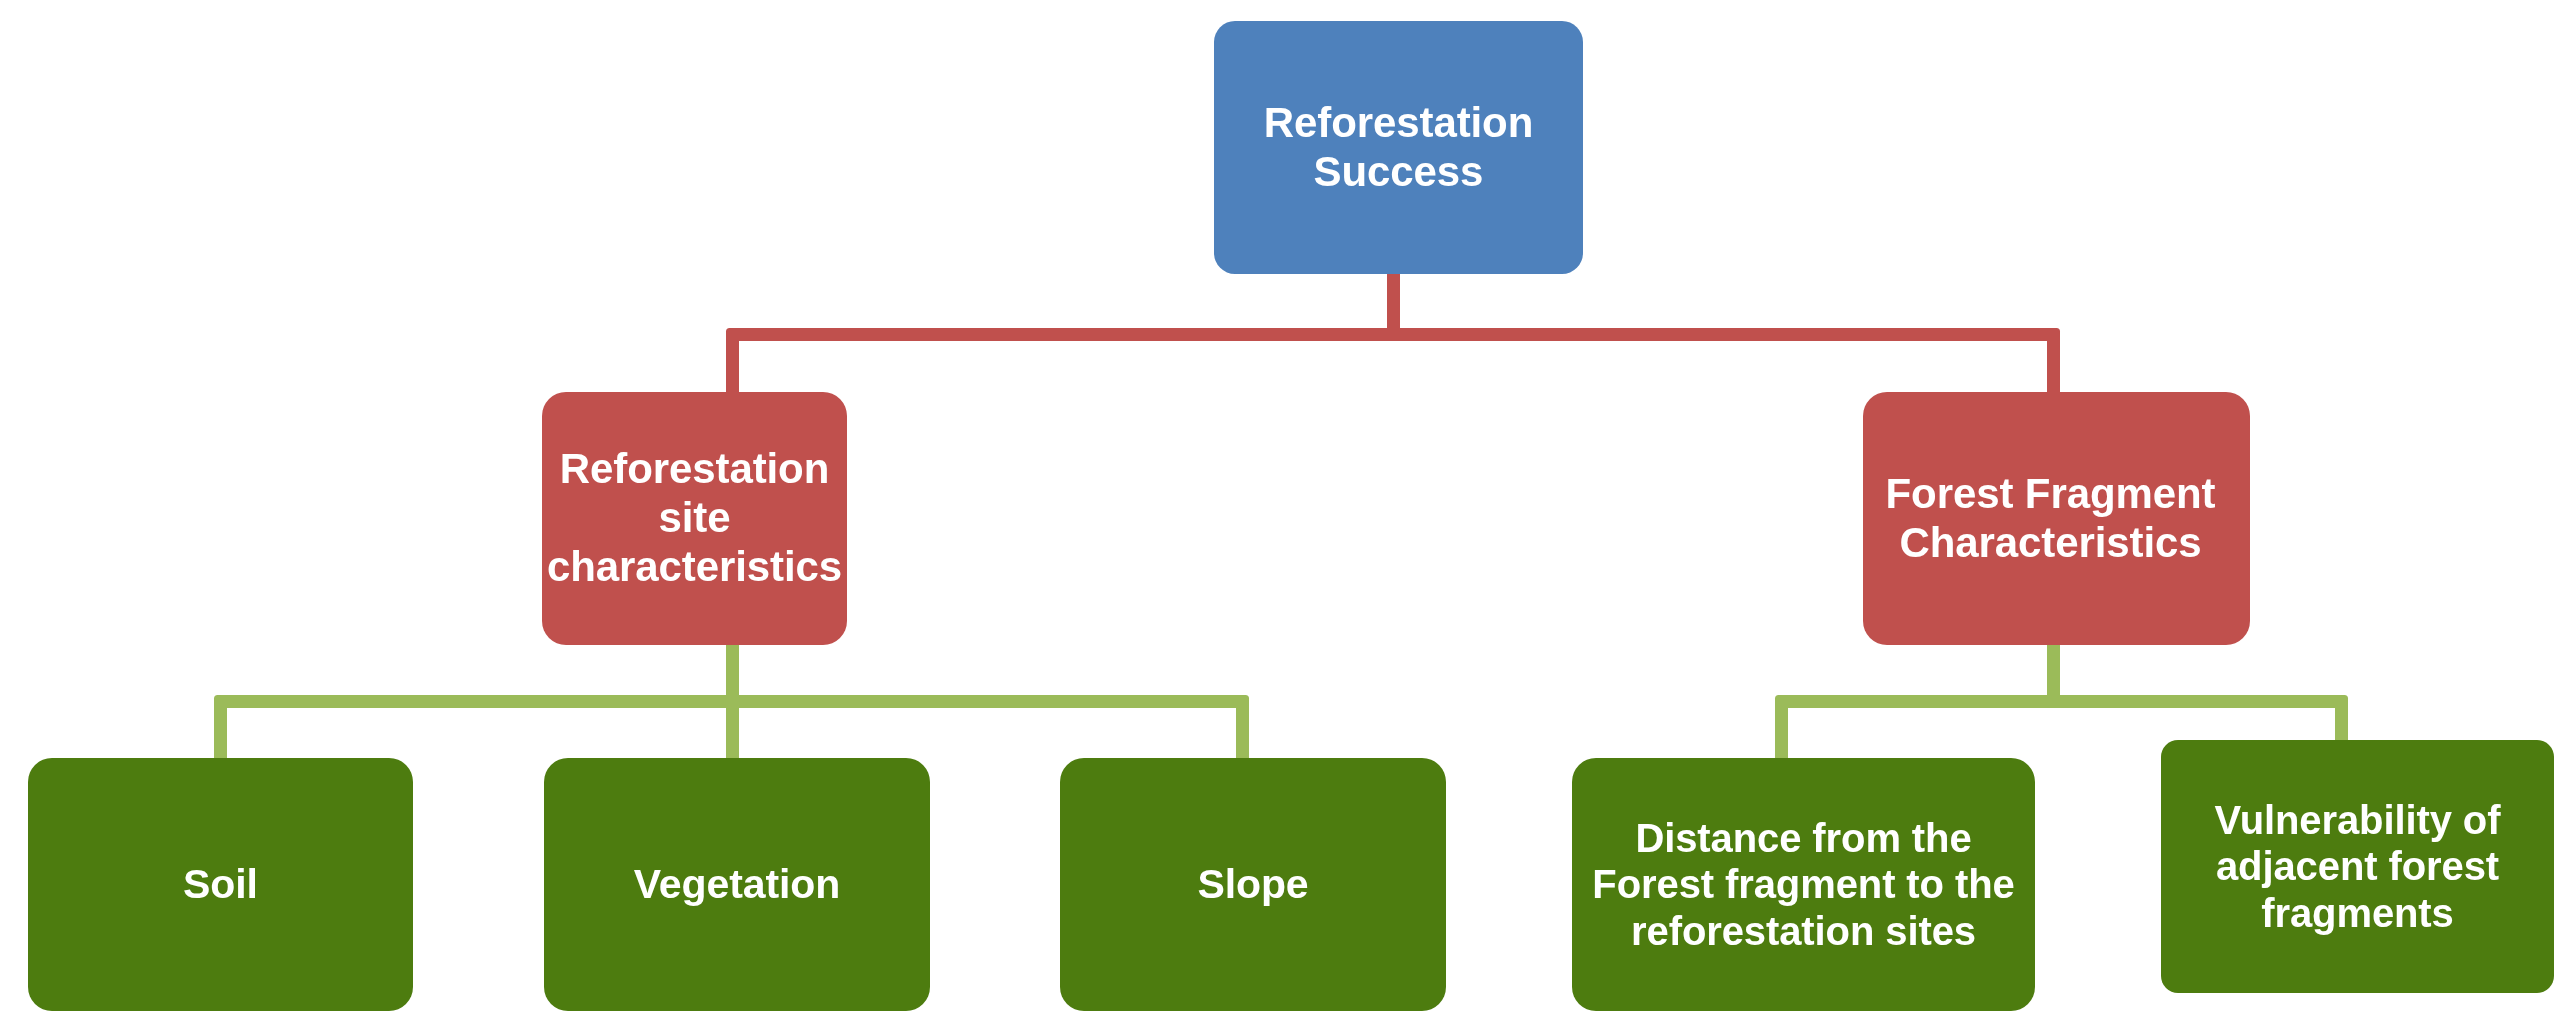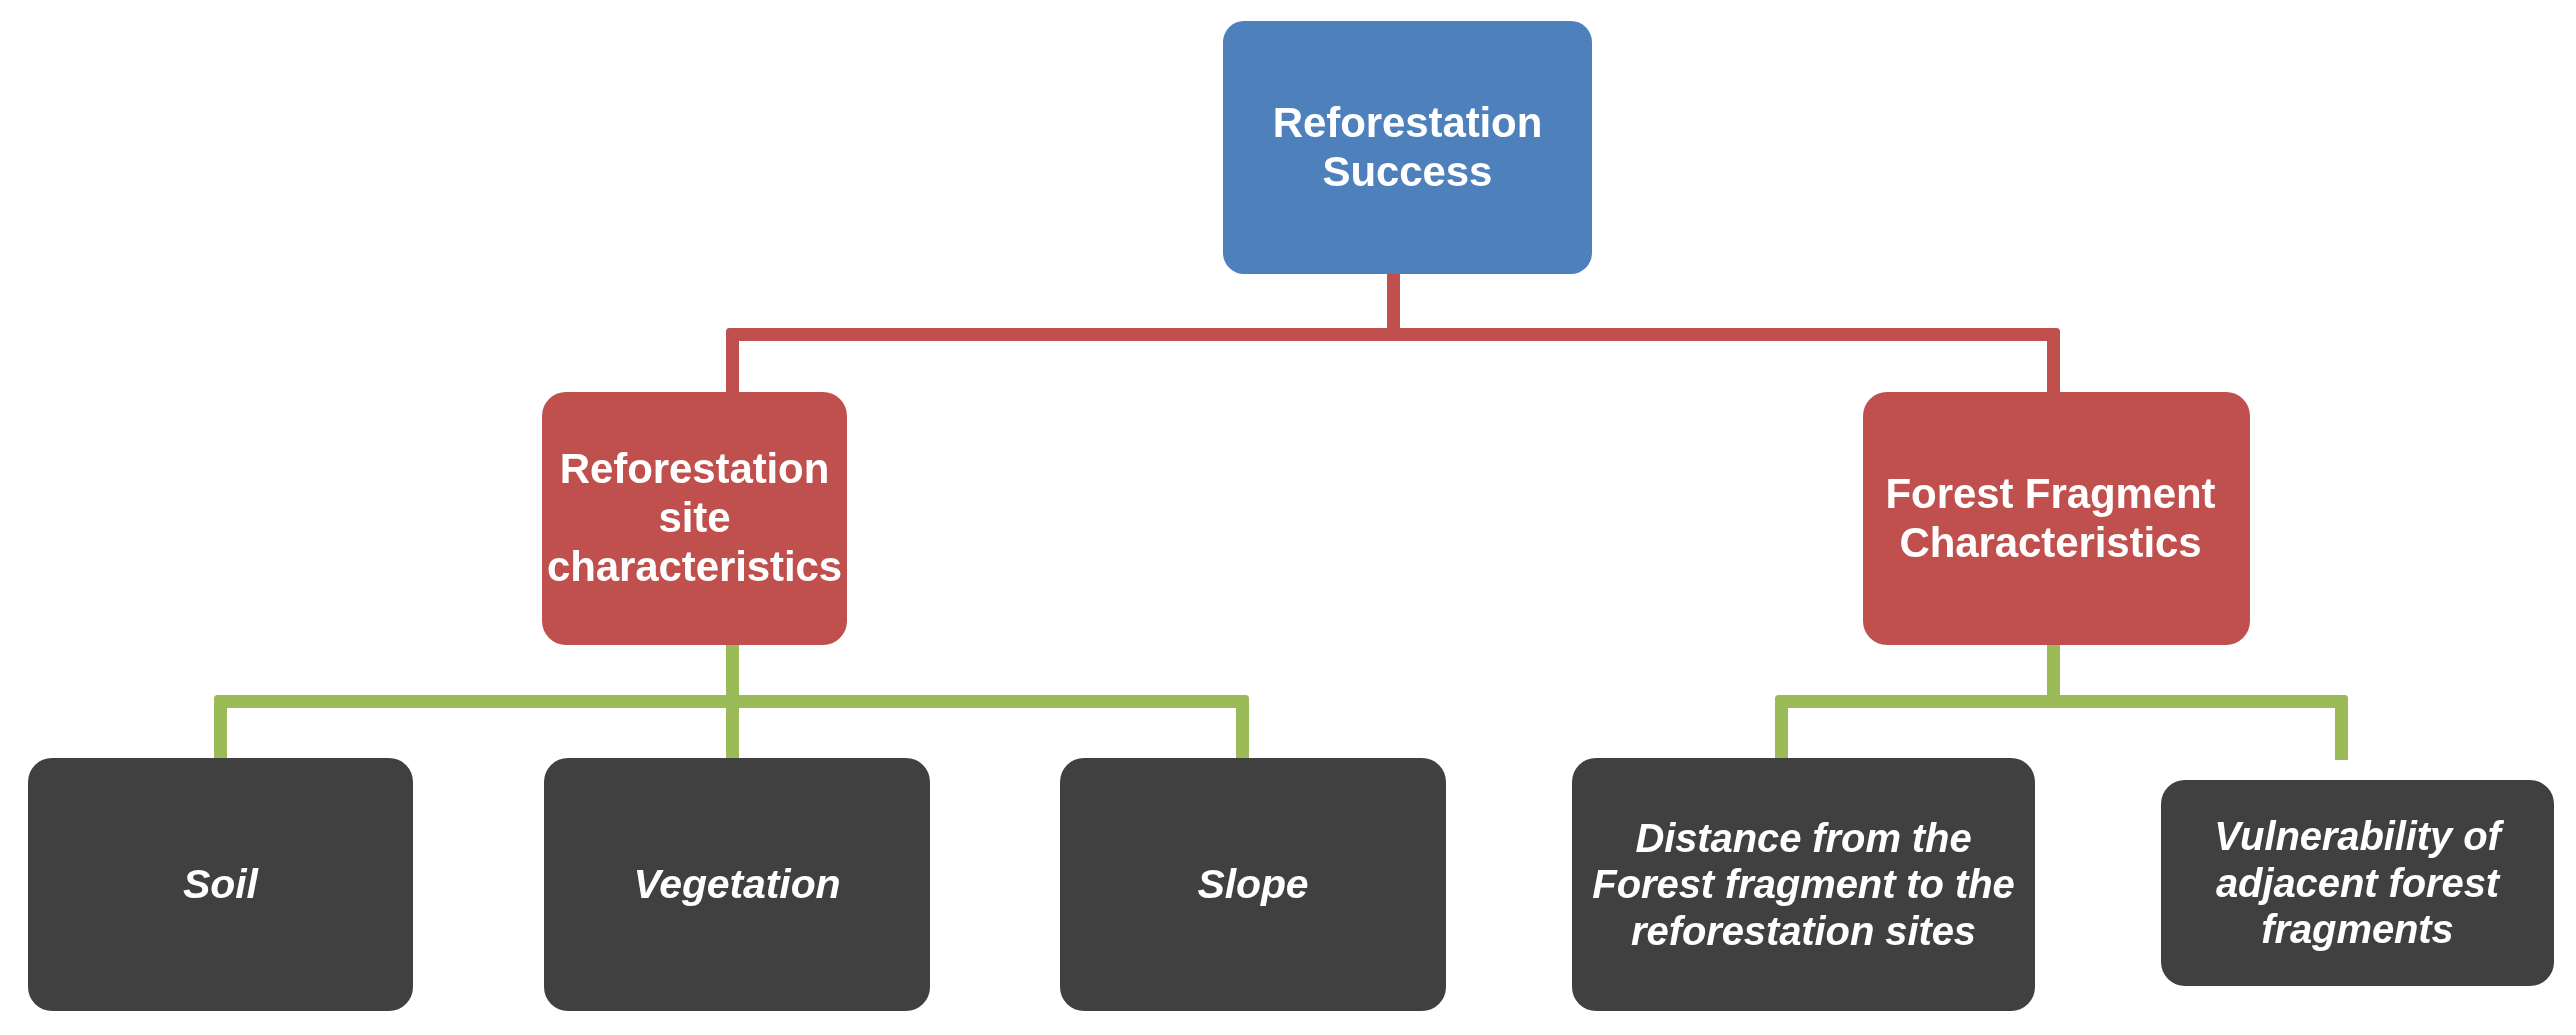--- a/index.html
+++ b/index.html
@@ -34,23 +34,22 @@
   .node-root {
     background: #4E81BC;
     font-size: 42px;
     border-radius: 21px;
   }
   .node-branch {
     background: #C0504D;
     font-size: 42px;
   }
   .node-leaf {
-    background: #404040;
+    background: #4d7c0f;
     font-size: 41px;
-    font-style: italic;
   }
   .node-leaf.wide {
     font-size: 40px;
     padding: 4.2px 12.6px;
   }
   .conn {
     position: absolute;
     background: #C0504D;
   }
   .conn-green {
@@ -74,30 +73,30 @@
   <div class="conn-green" style="left:214px; top:695px; width:1035px; height:13.3px; border-radius:3.5px;"></div>
   <div class="conn-green conn-round-tl" style="left:214px; top:695px; width:13.3px; height:65px;"></div>
   <div class="conn-green" style="left:726px; top:695px; width:13.3px; height:65px;"></div>
   <div class="conn-green conn-round-tr" style="left:1236px; top:695px; width:13.3px; height:65px;"></div>
 
   <div class="conn-green" style="left:2047px; top:644px; width:13.3px; height:52px;"></div>
   <div class="conn-green" style="left:1775px; top:695px; width:573px; height:13.3px; border-radius:3.5px;"></div>
   <div class="conn-green conn-round-tl" style="left:1775px; top:695px; width:13.3px; height:65px;"></div>
   <div class="conn-green conn-round-tr" style="left:2335px; top:695px; width:13.3px; height:65px;"></div>
 
-  <div class="node node-root" style="left:1214px; top:21px; width:369px; height:253px;margin-left:9px;">Reforestation Success</div>
+  <div class="node node-root" style="left:1214px; top:21px; width:369px; height:253px;">Reforestation Success</div>
 
   <div class="node node-branch" style="left:542px; top:392px; width:305px; height:253px;">Reforestation site characteristics</div>
 
   <div class="node node-branch" style="left:1863px; top:392px; width:387px; height:253px;padding-left:6px;">Forest Fragment Characteristics</div>
 
   <div class="node node-leaf" style="left:28px; top:758px; width:385px; height:253px;">Soil</div>
 
   <div class="node node-leaf" style="left:1060px; top:758px; width:386px; height:253px;">Slope</div>
 
   <div class="node node-leaf" style="left:544px; top:758px; width:386px; height:253px;">Vegetation</div>
 
   <div class="node node-leaf wide" style="left:1572px; top:758px; width:463px; height:253px;">Distance from the Forest fragment to the reforestation sites</div>
 
-  <div class="node node-leaf wide" style="left:2161px; top:780px; width:393px; height:206px;">Vulnerability of adjacent forest fragments</div>
+  <div class="node node-leaf wide" style="left:2161px; top:740px; width:393px; height:253px;border-radius:17px;">Vulnerability of adjacent forest fragments</div>
 
 </div>
 
 
 </body></html>

